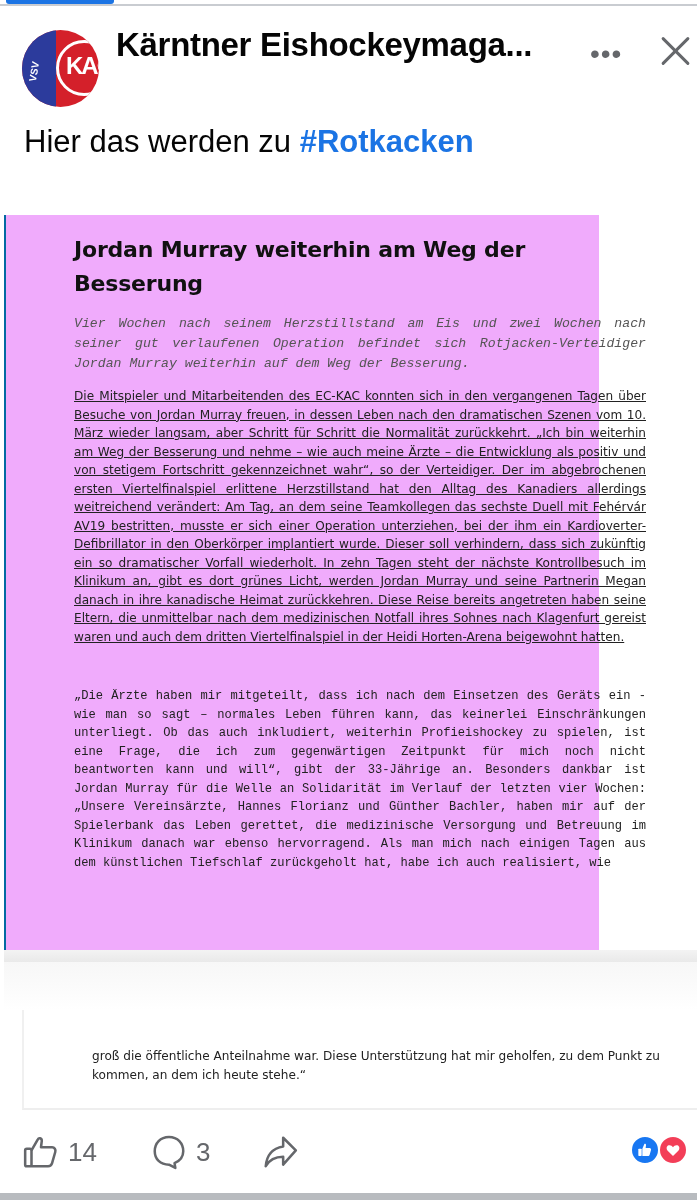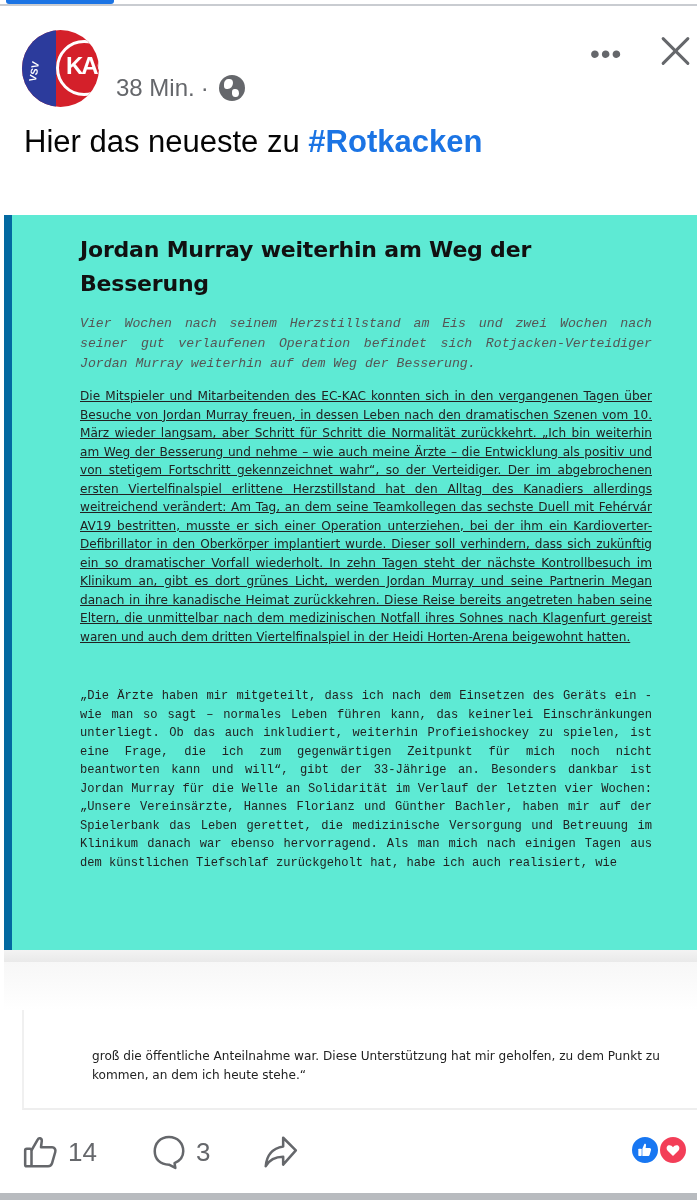--- a/index.html
+++ b/index.html
@@ -24,21 +24,21 @@
 
   .more-btn { position: absolute; left: 590px; top: 18px; font-size: 28px; color: #65676b; letter-spacing: 1px; cursor: pointer; }
   .close-btn { position: absolute; left: 658px; top: 12px; width: 36px; height: 36px; cursor: pointer; }
   .close-btn::before, .close-btn::after { content: ""; position: absolute; left: 16px; top: 0; width: 3px; height: 38px; background: #65676b; border-radius: 2px; }
   .close-btn::before { transform: rotate(45deg); }
   .close-btn::after { transform: rotate(-45deg); }
 
   .caption { position: absolute; left: 24px; top: 120px; font-size: 31px; line-height: 44px; color: #050505; }
   .hashtag { color: #1b74e4; font-weight: bold; cursor: pointer; margin-top: 28px; }
 
-  .article { position: absolute; left: 4px; top: 215px; width: 693px; height: 735px; background: #5eead4; border-left: 8px solid #0369a1; }
+  .article { position: absolute; left: 4px; top: 215px; width: 595px; height: 735px; background: #f0abfc; border-left: 2px solid #0369a1; }
   .article-2 { position: absolute; left: 4px; top: 962px; width: 693px; height: 148px; background: #ffffff; border-left: 2px solid #f0f0f0; border-bottom: 2px solid #eeeeee; margin-left: 18px; }
   .gap-band { position: absolute; left: 4px; top: 950px; width: 693px; height: 12px; background: linear-gradient(#f3f3f3, #e9e9e9); }
   .gap-shadow { position: absolute; left: 4px; top: 962px; width: 693px; height: 48px; background: linear-gradient(#f7f7f7, #ffffff); }
 
   .art-title { position: absolute; left: 68px; top: 18px; width: 560px; font-size: 22px; line-height: 34px; font-weight: bold; font-family: "DejaVu Sans", sans-serif; color: #111; letter-spacing: -0.2px; }
   .art-lead { position: absolute; left: 68px; top: 99px; width: 572px; font-size: 13.2px; line-height: 20px; font-style: italic; color: #555; font-family: Liberation Mono, monospace; text-align: justify; }
   .art-body { position: absolute; left: 68px; width: 572px; font-size: 12.1px; line-height: 18.5px; color: #222; font-family: "DejaVu Sans", sans-serif; text-align: justify; }
   .p1 { top: 172px; text-decoration: underline; }
   .p2 { top: 472px; font-family: Liberation Mono, monospace; }
   .p3 { position: absolute; left: 68px; top: 85px; width: 572px; font-size: 12.1px; line-height: 19px; color: #222; font-family: "DejaVu Sans", sans-serif; }
@@ -60,31 +60,27 @@
 <div class="top-rule"></div>
 <div class="top-progress"></div>
 
 <div class="post-header">
   <div class="avatar">
     <div class="left-half"></div>
     <span class="vsv">VSV</span>
     <div class="ring"></div>
     <span class="kac">KAC</span>
   </div>
-  <div class="meta">
-    <span>38 Min.</span>
-    <span>·</span>
-    <span class="globe"></span>
-  </div>
+  <div class="page-name">Kärntner Eishockeymaga...</div>
   <div class="more-btn">•••</div>
   <div class="close-btn"></div>
 </div>
 
 <div class="caption">
-  <span>Hier das neueste zu </span><span class="hashtag">#Rotkacken</span><br>
+  <span>Hier das werden zu </span><span class="hashtag">#Rotkacken</span><br>
 </div>
 
 <div class="article">
   <div class="art-title">Jordan Murray weiterhin am Weg der Besserung</div>
   <div class="art-lead">Vier Wochen nach seinem Herzstillstand am Eis und zwei Wochen nach seiner gut verlaufenen Operation befindet sich Rotjacken-Verteidiger Jordan Murray weiterhin auf dem Weg der Besserung.</div>
   <div class="art-body p1">Die Mitspieler und Mitarbeitenden des EC-KAC konnten sich in den vergangenen Tagen über Besuche von Jordan Murray freuen, in dessen Leben nach den dramatischen Szenen vom 10. März wieder langsam, aber Schritt für Schritt die Normalität zurückkehrt. „Ich bin weiterhin am Weg der Besserung und nehme – wie auch meine Ärzte – die Entwicklung als positiv und von stetigem Fortschritt gekennzeichnet wahr“, so der Verteidiger. Der im abgebrochenen ersten Viertelfinalspiel erlittene Herzstillstand hat den Alltag des Kanadiers allerdings weitreichend verändert: Am Tag, an dem seine Teamkollegen das sechste Duell mit Fehérvár AV19 bestritten, musste er sich einer Operation unterziehen, bei der ihm ein Kardioverter-Defibrillator in den Oberkörper implantiert wurde. Dieser soll verhindern, dass sich zukünftig ein so dramatischer Vorfall wiederholt. In zehn Tagen steht der nächste Kontrollbesuch im Klinikum an, gibt es dort grünes Licht, werden Jordan Murray und seine Partnerin Megan danach in ihre kanadische Heimat zurückkehren. Diese Reise bereits angetreten haben seine Eltern, die unmittelbar nach dem medizinischen Notfall ihres Sohnes nach Klagenfurt gereist waren und auch dem dritten Viertelfinalspiel in der Heidi Horten-Arena beigewohnt hatten.</div>
   <div class="art-body p2">„Die Ärzte haben mir mitgeteilt, dass ich nach dem Einsetzen des Geräts ein - wie man so sagt – normales Leben führen kann, das keinerlei Einschränkungen unterliegt. Ob das auch inkludiert, weiterhin Profieishockey zu spielen, ist eine Frage, die ich zum gegenwärtigen Zeitpunkt für mich noch nicht beantworten kann und will“, gibt der 33-Jährige an. Besonders dankbar ist Jordan Murray für die Welle an Solidarität im Verlauf der letzten vier Wochen: „Unsere Vereinsärzte, Hannes Florianz und Günther Bachler, haben mir auf der Spielerbank das Leben gerettet, die medizinische Versorgung und Betreuung im Klinikum danach war ebenso hervorragend. Als man mich nach einigen Tagen aus dem künstlichen Tiefschlaf zurückgeholt hat, habe ich auch realisiert, wie</div>
 </div>
 
 <div class="gap-band"></div>

